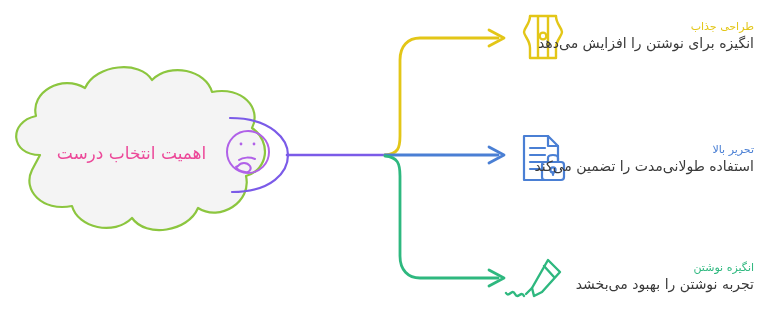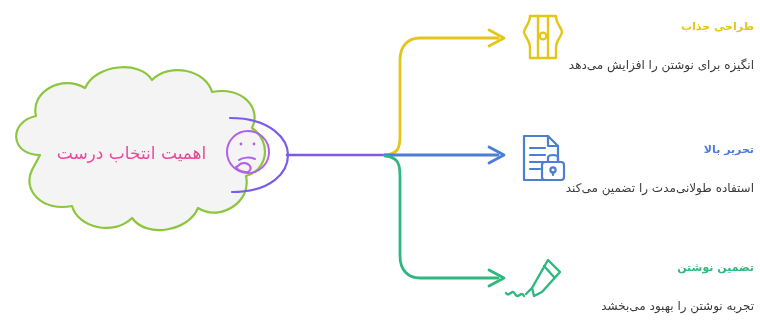--- a/index.html
+++ b/index.html
@@ -14,32 +14,32 @@
   .diagram-svg { position:absolute; left:0; top:0; width:760px; height:333px; }
 
   .branch-label {
     position:absolute;
     direction:rtl;
     text-align:right;
     white-space:nowrap;
   }
   .branch-title {
     font-size:11px;
-    font-weight:bold;
+    font-weight:normal;
     line-height:14px;
     direction:rtl;
     unicode-bidi:isolate;
   }
   .branch-desc {
-    font-size:12px;
+    font-size:14px;
     color:#3a3a3a;
     line-height:14px;
     direction:rtl;
     unicode-bidi:isolate;
-    margin-top:24px;
+    margin-top:2px;
   }
   .cloud-text {
     position:absolute;
     left:24px;
     top:140px;
     width:215px;
     text-align:center;
     direction:rtl;
     unicode-bidi:isolate;
     color:#ec4899;
@@ -144,17 +144,17 @@
     <div class="branch-title" style="color:#E3C617;">طراحی جذاب</div>
     <div class="branch-desc">انگیزه برای نوشتن را افزایش می‌دهد</div>
   </div>
 
   <div class="branch-label" style="left:578px; top:143px; width:176px;">
     <div class="branch-title" style="color:#4A7FD4;">تحریر بالا</div>
     <div class="branch-desc">استفاده طولانی‌مدت را تضمین می‌کند</div>
   </div>
 
   <div class="branch-label" style="left:578px; top:261px; width:176px;">
-    <div class="branch-title" style="color:#2EB87F;">تضمین نوشتن</div>
+    <div class="branch-title" style="color:#2EB87F;">انگیزه نوشتن</div>
     <div class="branch-desc">تجربه نوشتن را بهبود می‌بخشد</div>
   </div>
 
 </div>
 
 </body></html>

